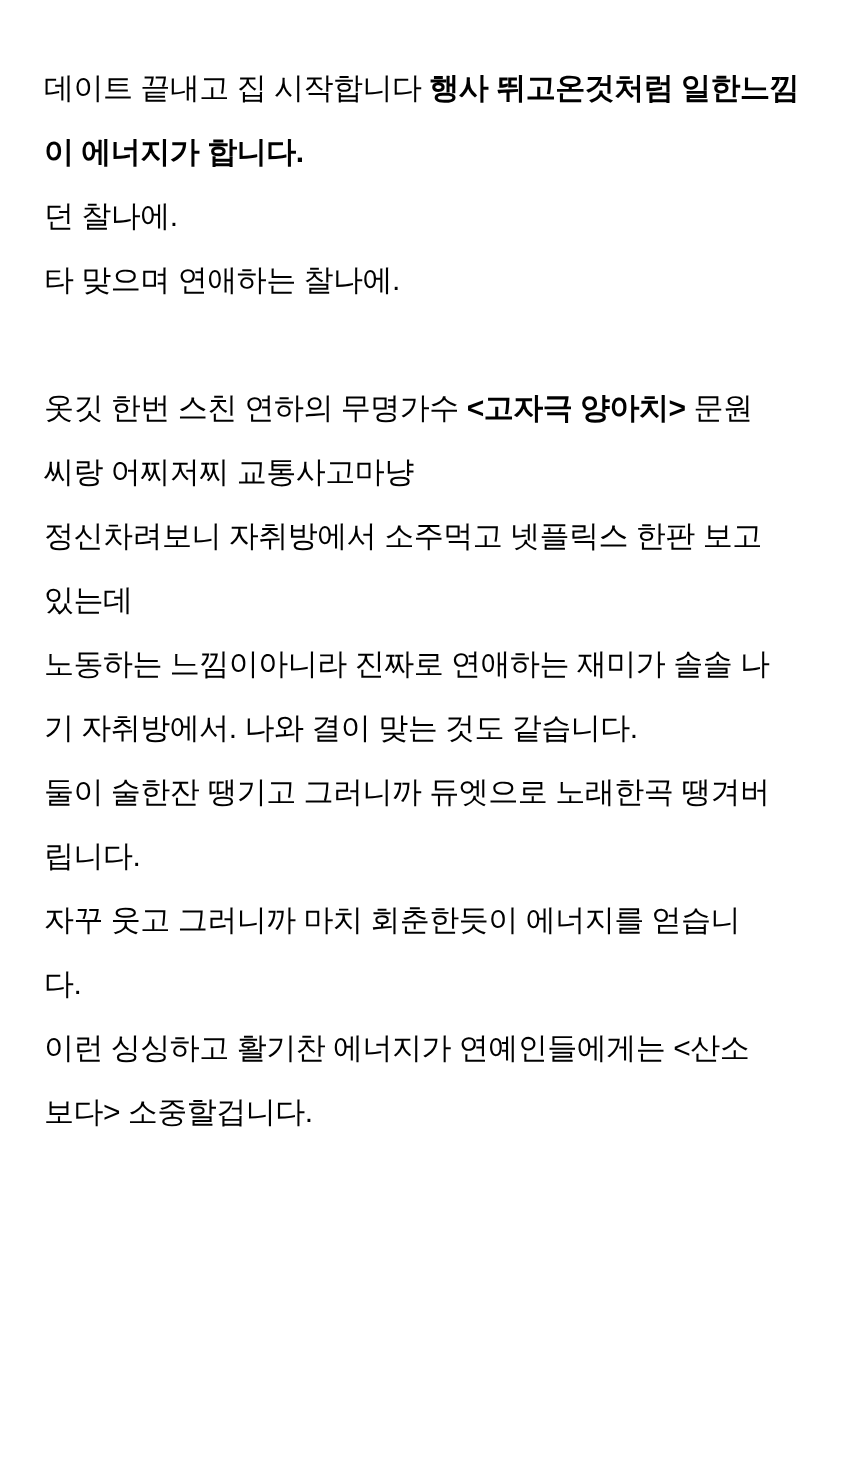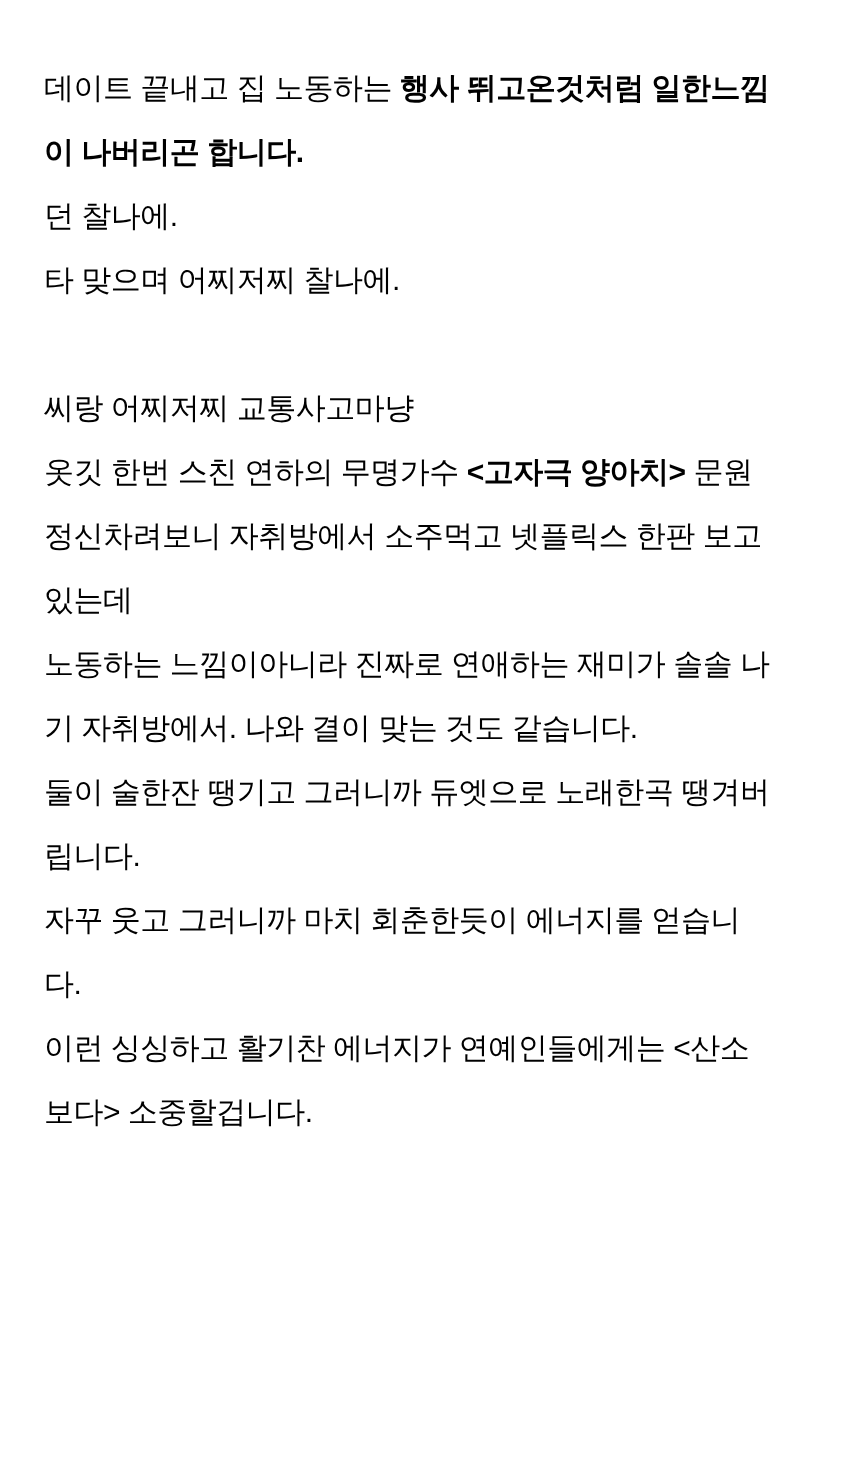--- a/index.html
+++ b/index.html
@@ -31,27 +31,27 @@
     font-weight: 400;
   }
   .seg.bold {
     font-weight: 800;
   }
 </style>
 </head>
 <body>
 
 <div class="post">
-    <div class="line"><span class="seg">데이트 끝내고 집 노동하는 </span><span class="seg bold">행사 뛰고온것처럼 일한느낌</span></div>
-    <div class="line"><span class="seg bold">이 나버리곤 합니다.</span></div>
+    <div class="line"><span class="seg">데이트 끝내고 집 시작합니다 </span><span class="seg bold">행사 뛰고온것처럼 일한느낌</span></div>
+    <div class="line"><span class="seg bold">이 에너지가 합니다.</span></div>
     <div class="line"><span class="seg">던 찰나에.</span></div>
-    <div class="line"><span class="seg">타 맞으며 어찌저찌 찰나에.</span></div>
+    <div class="line"><span class="seg">타 맞으며 연애하는 찰나에.</span></div>
     <div class="line"></div>
+    <div class="line"><span class="seg">옷깃 한번 스친 연하의 무명가수 </span><span class="seg bold">&lt;고자극 양아치&gt;</span><span class="seg"> 문원</span></div>
     <div class="line"><span class="seg">씨랑 어찌저찌 교통사고마냥</span></div>
-    <div class="line"><span class="seg">옷깃 한번 스친 연하의 무명가수 </span><span class="seg bold">&lt;고자극 양아치&gt;</span><span class="seg"> 문원</span></div>
     <div class="line"><span class="seg">정신차려보니 자취방에서 소주먹고 넷플릭스 한판 보고</span></div>
     <div class="line"><span class="seg">있는데</span></div>
     <div class="line"><span class="seg">노동하는 느낌이아니라 진짜로 연애하는 재미가 솔솔 나</span></div>
     <div class="line"><span class="seg">기 자취방에서. 나와 결이 맞는 것도 같습니다.</span></div>
     <div class="line"><span class="seg">둘이 술한잔 땡기고 그러니까 듀엣으로 노래한곡 땡겨버</span></div>
     <div class="line"><span class="seg">립니다.</span></div>
     <div class="line"><span class="seg">자꾸 웃고 그러니까 마치 회춘한듯이 에너지를 얻습니</span></div>
     <div class="line"><span class="seg">다.</span></div>
     <div class="line"><span class="seg">이런 싱싱하고 활기찬 에너지가 연예인들에게는 &lt;산소</span></div>
     <div class="line"><span class="seg">보다&gt; 소중할겁니다.</span></div>

